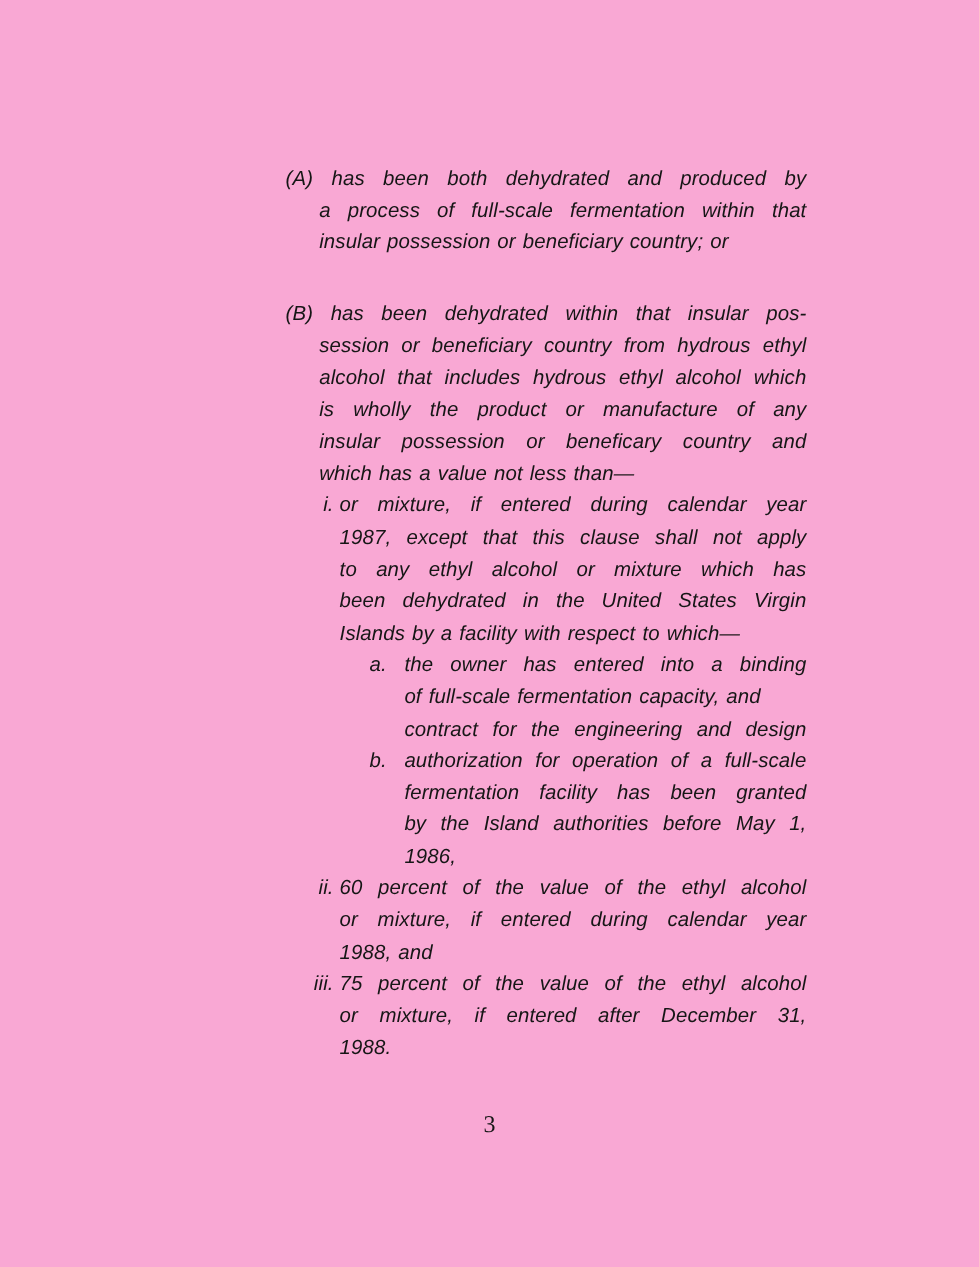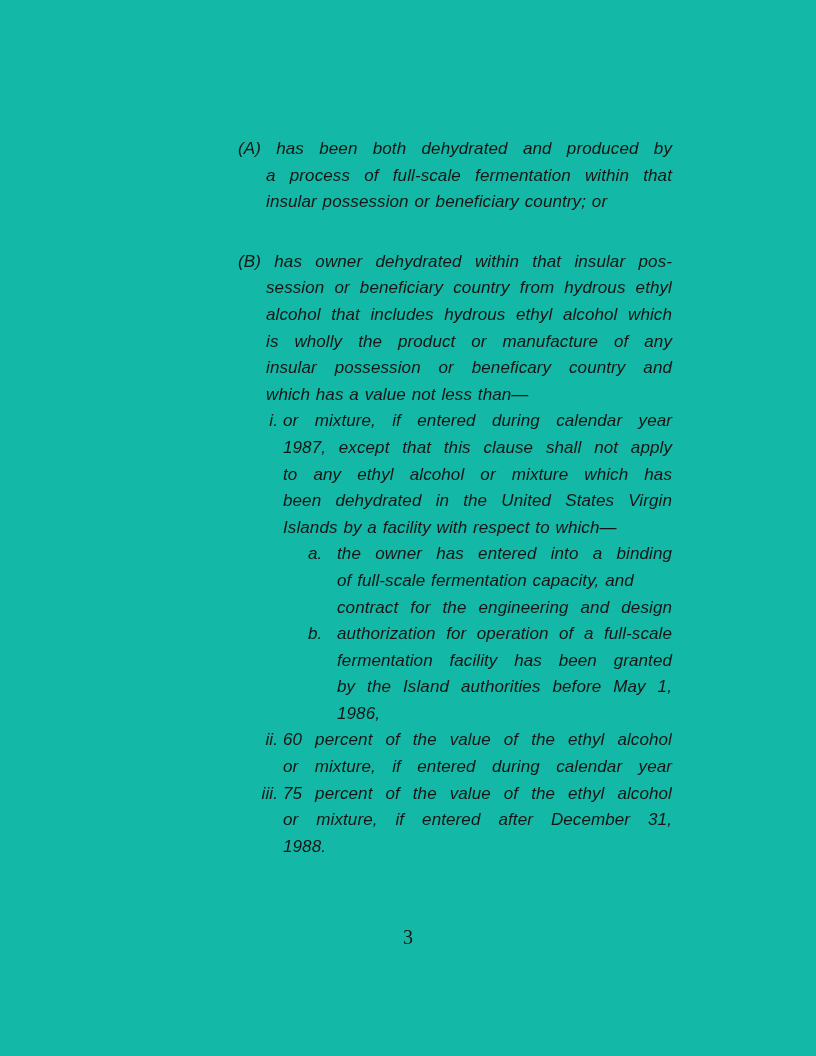--- a/index.html
+++ b/index.html
@@ -4,21 +4,21 @@
 <style>
   html, body {
     margin: 0;
     padding: 0;
     background: #ffffff;
   }
   .page {
     position: relative;
     width: 816px;
     height: 1056px;
-    background: #14b8a6;
+    background: #f9a8d4;
     overflow: hidden;
     font-family: "Liberation Sans", sans-serif;
     font-style: italic;
     color: #161616;
   }
   .textblock {
     position: absolute;
     left: 238px;
     top: 136px;
     width: 434px;
@@ -78,21 +78,21 @@
 
   <div class="textblock">
 
     <div>
       <div class="line j">(A) has been both dehydrated and produced by</div>
       <div class="line j cont1">a process of full-scale fermentation within that</div>
       <div class="line cont1">insular possession or beneficiary country; or</div>
     </div>
 
     <div class="para-gap">
-      <div class="line j">(B) has owner dehydrated within that insular pos-</div>
+      <div class="line j">(B) has been dehydrated within that insular pos-</div>
       <div class="line j cont1">session or beneficiary country from hydrous ethyl</div>
       <div class="line j cont1">alcohol that includes hydrous ethyl alcohol which</div>
       <div class="line j cont1">is wholly the product or manufacture of any</div>
       <div class="line j cont1">insular possession or beneficary country and</div>
       <div class="line cont1">which has a value not less than—</div>
     </div>
 
     <div>
       <div class="line j li1">
         <span class="marker-r">i.</span>
@@ -119,20 +119,21 @@
       <div class="line j li2">fermentation facility has been granted</div>
       <div class="line j li2">by the Island authorities before May 1,</div>
       <div class="line li2">1986,</div>
     </div>
 
     <div>
       <div class="line j li1">
         <span class="marker-r">ii.</span><span>60 percent of the value of the ethyl alcohol</span>
       </div>
       <div class="line j li1">or mixture, if entered during calendar year</div>
+      <div class="line li1">1988, and</div>
     </div>
 
     <div>
       <div class="line j li1">
         <span class="marker-r">iii.</span><span>75 percent of the value of the ethyl alcohol</span>
       </div>
       <div class="line j li1">or mixture, if entered after December 31,</div>
       <div class="line li1">1988.</div>
     </div>
 

